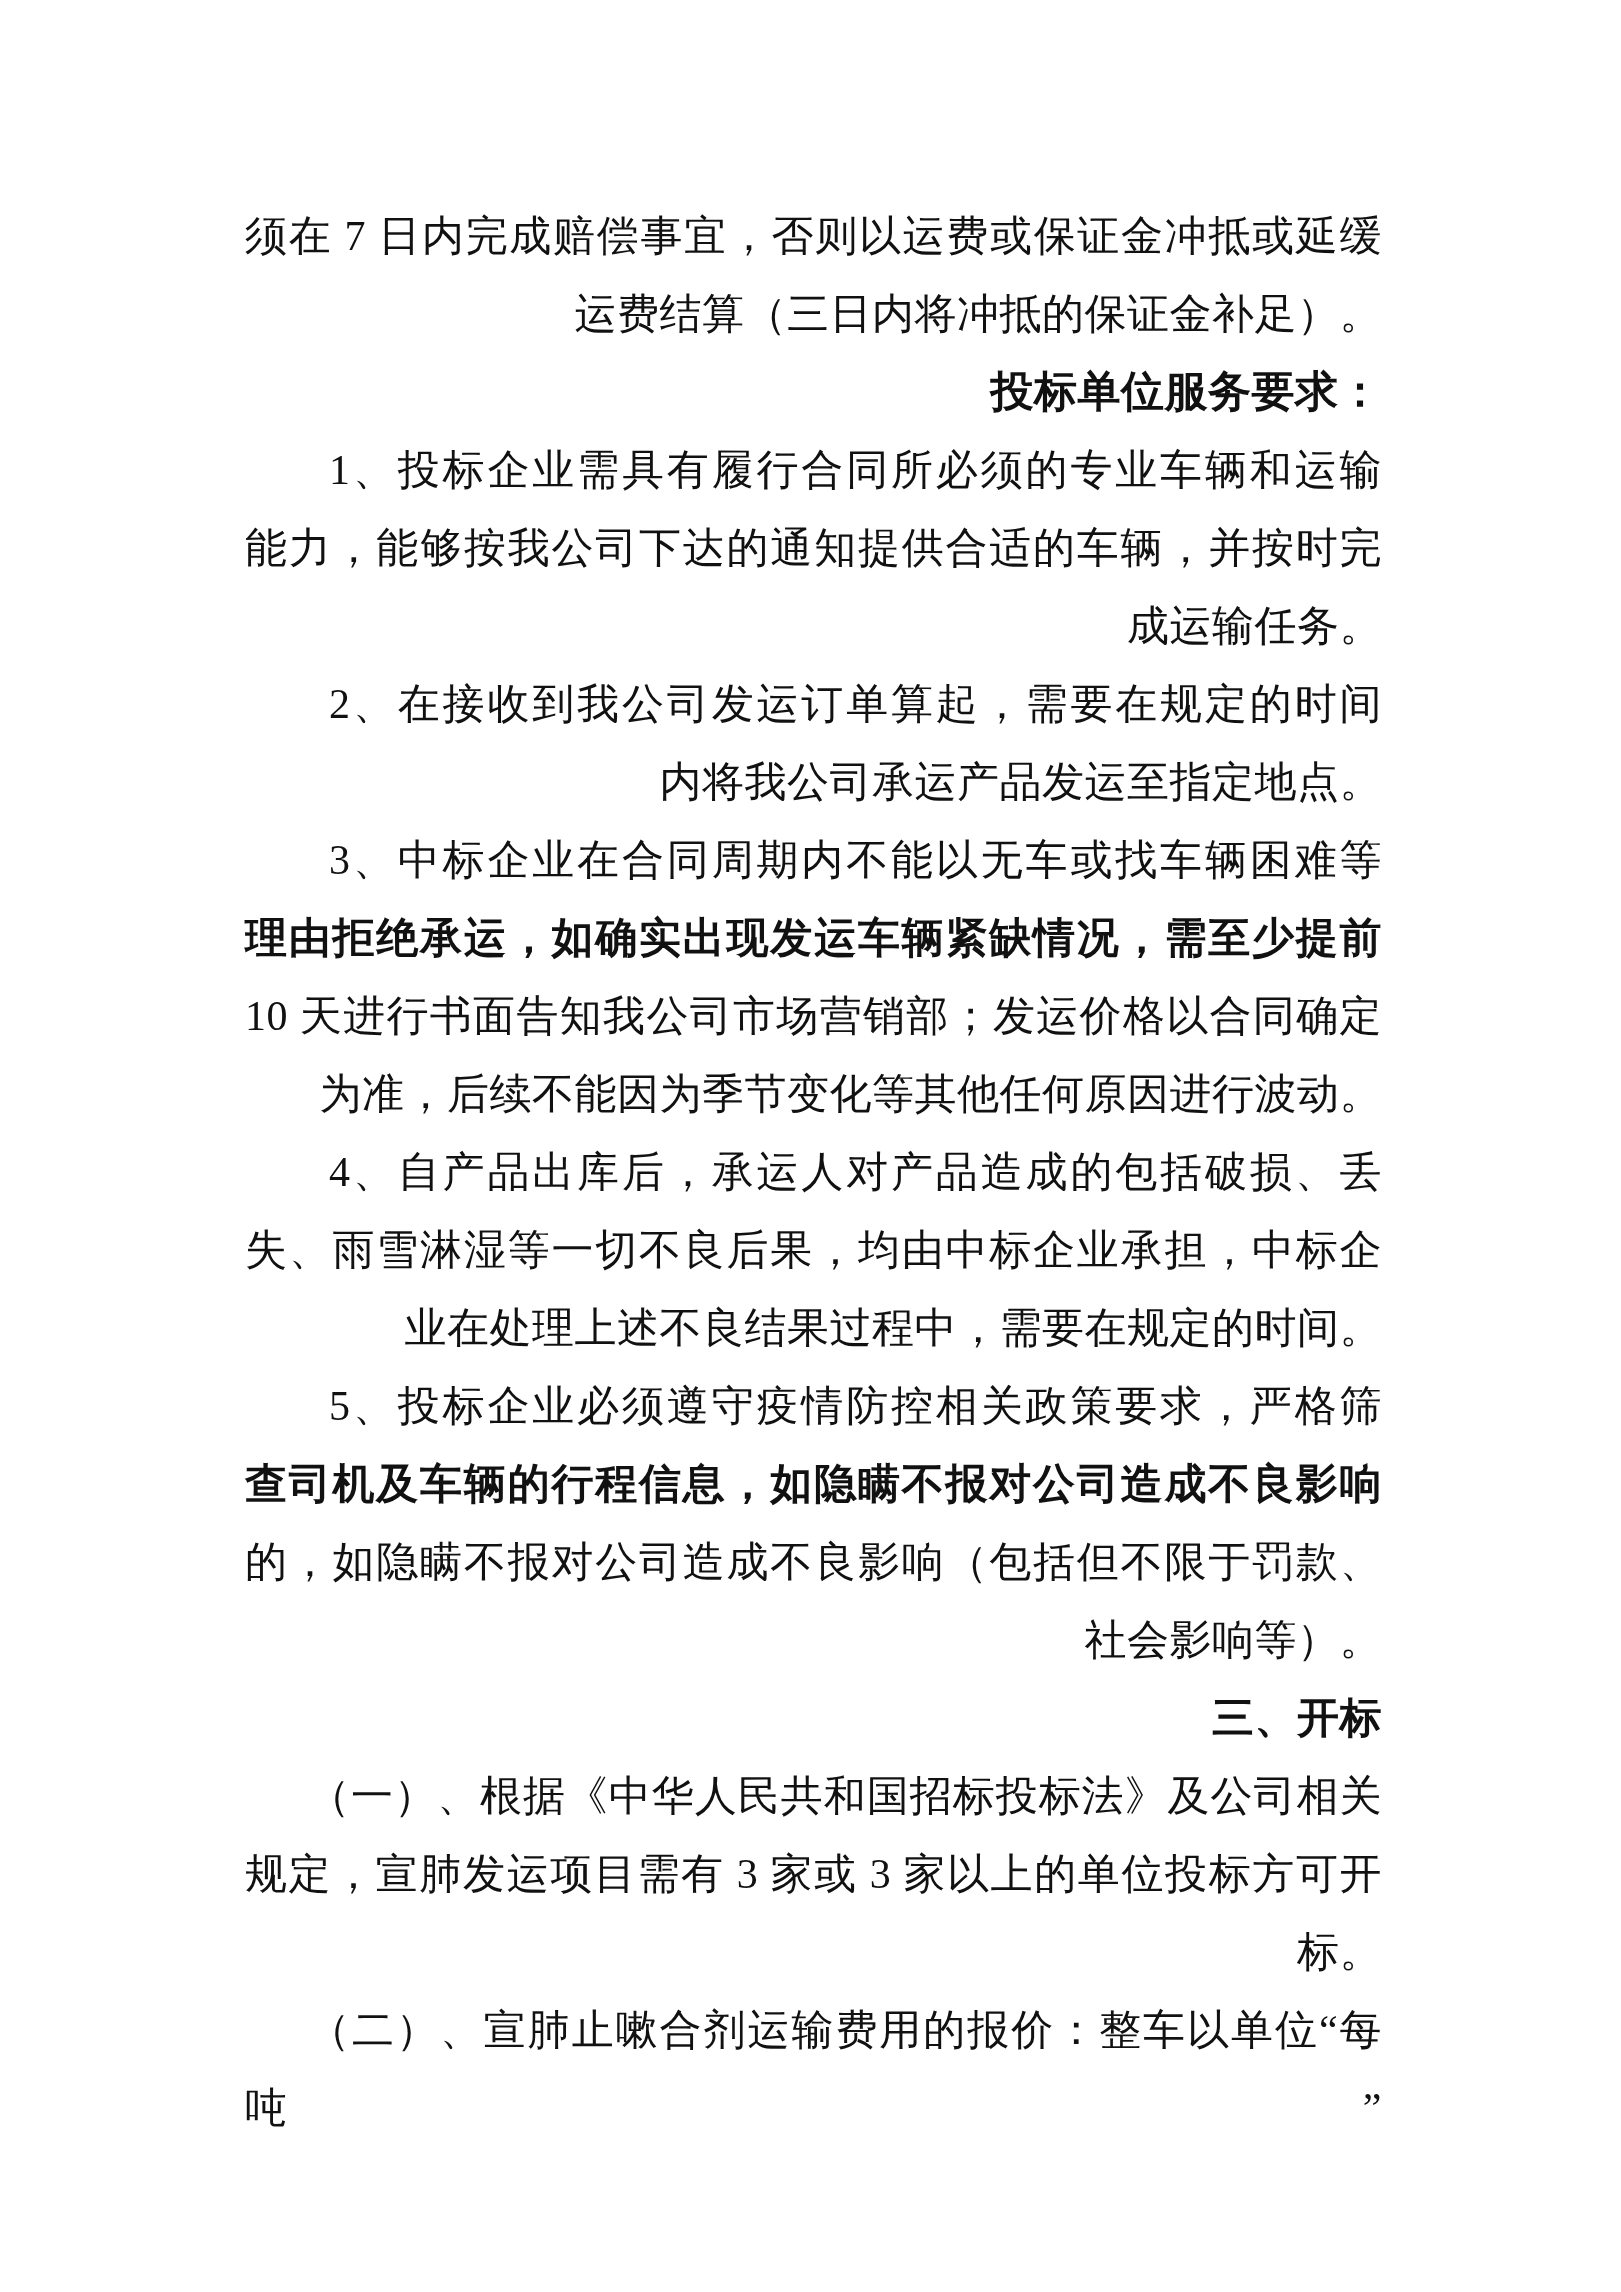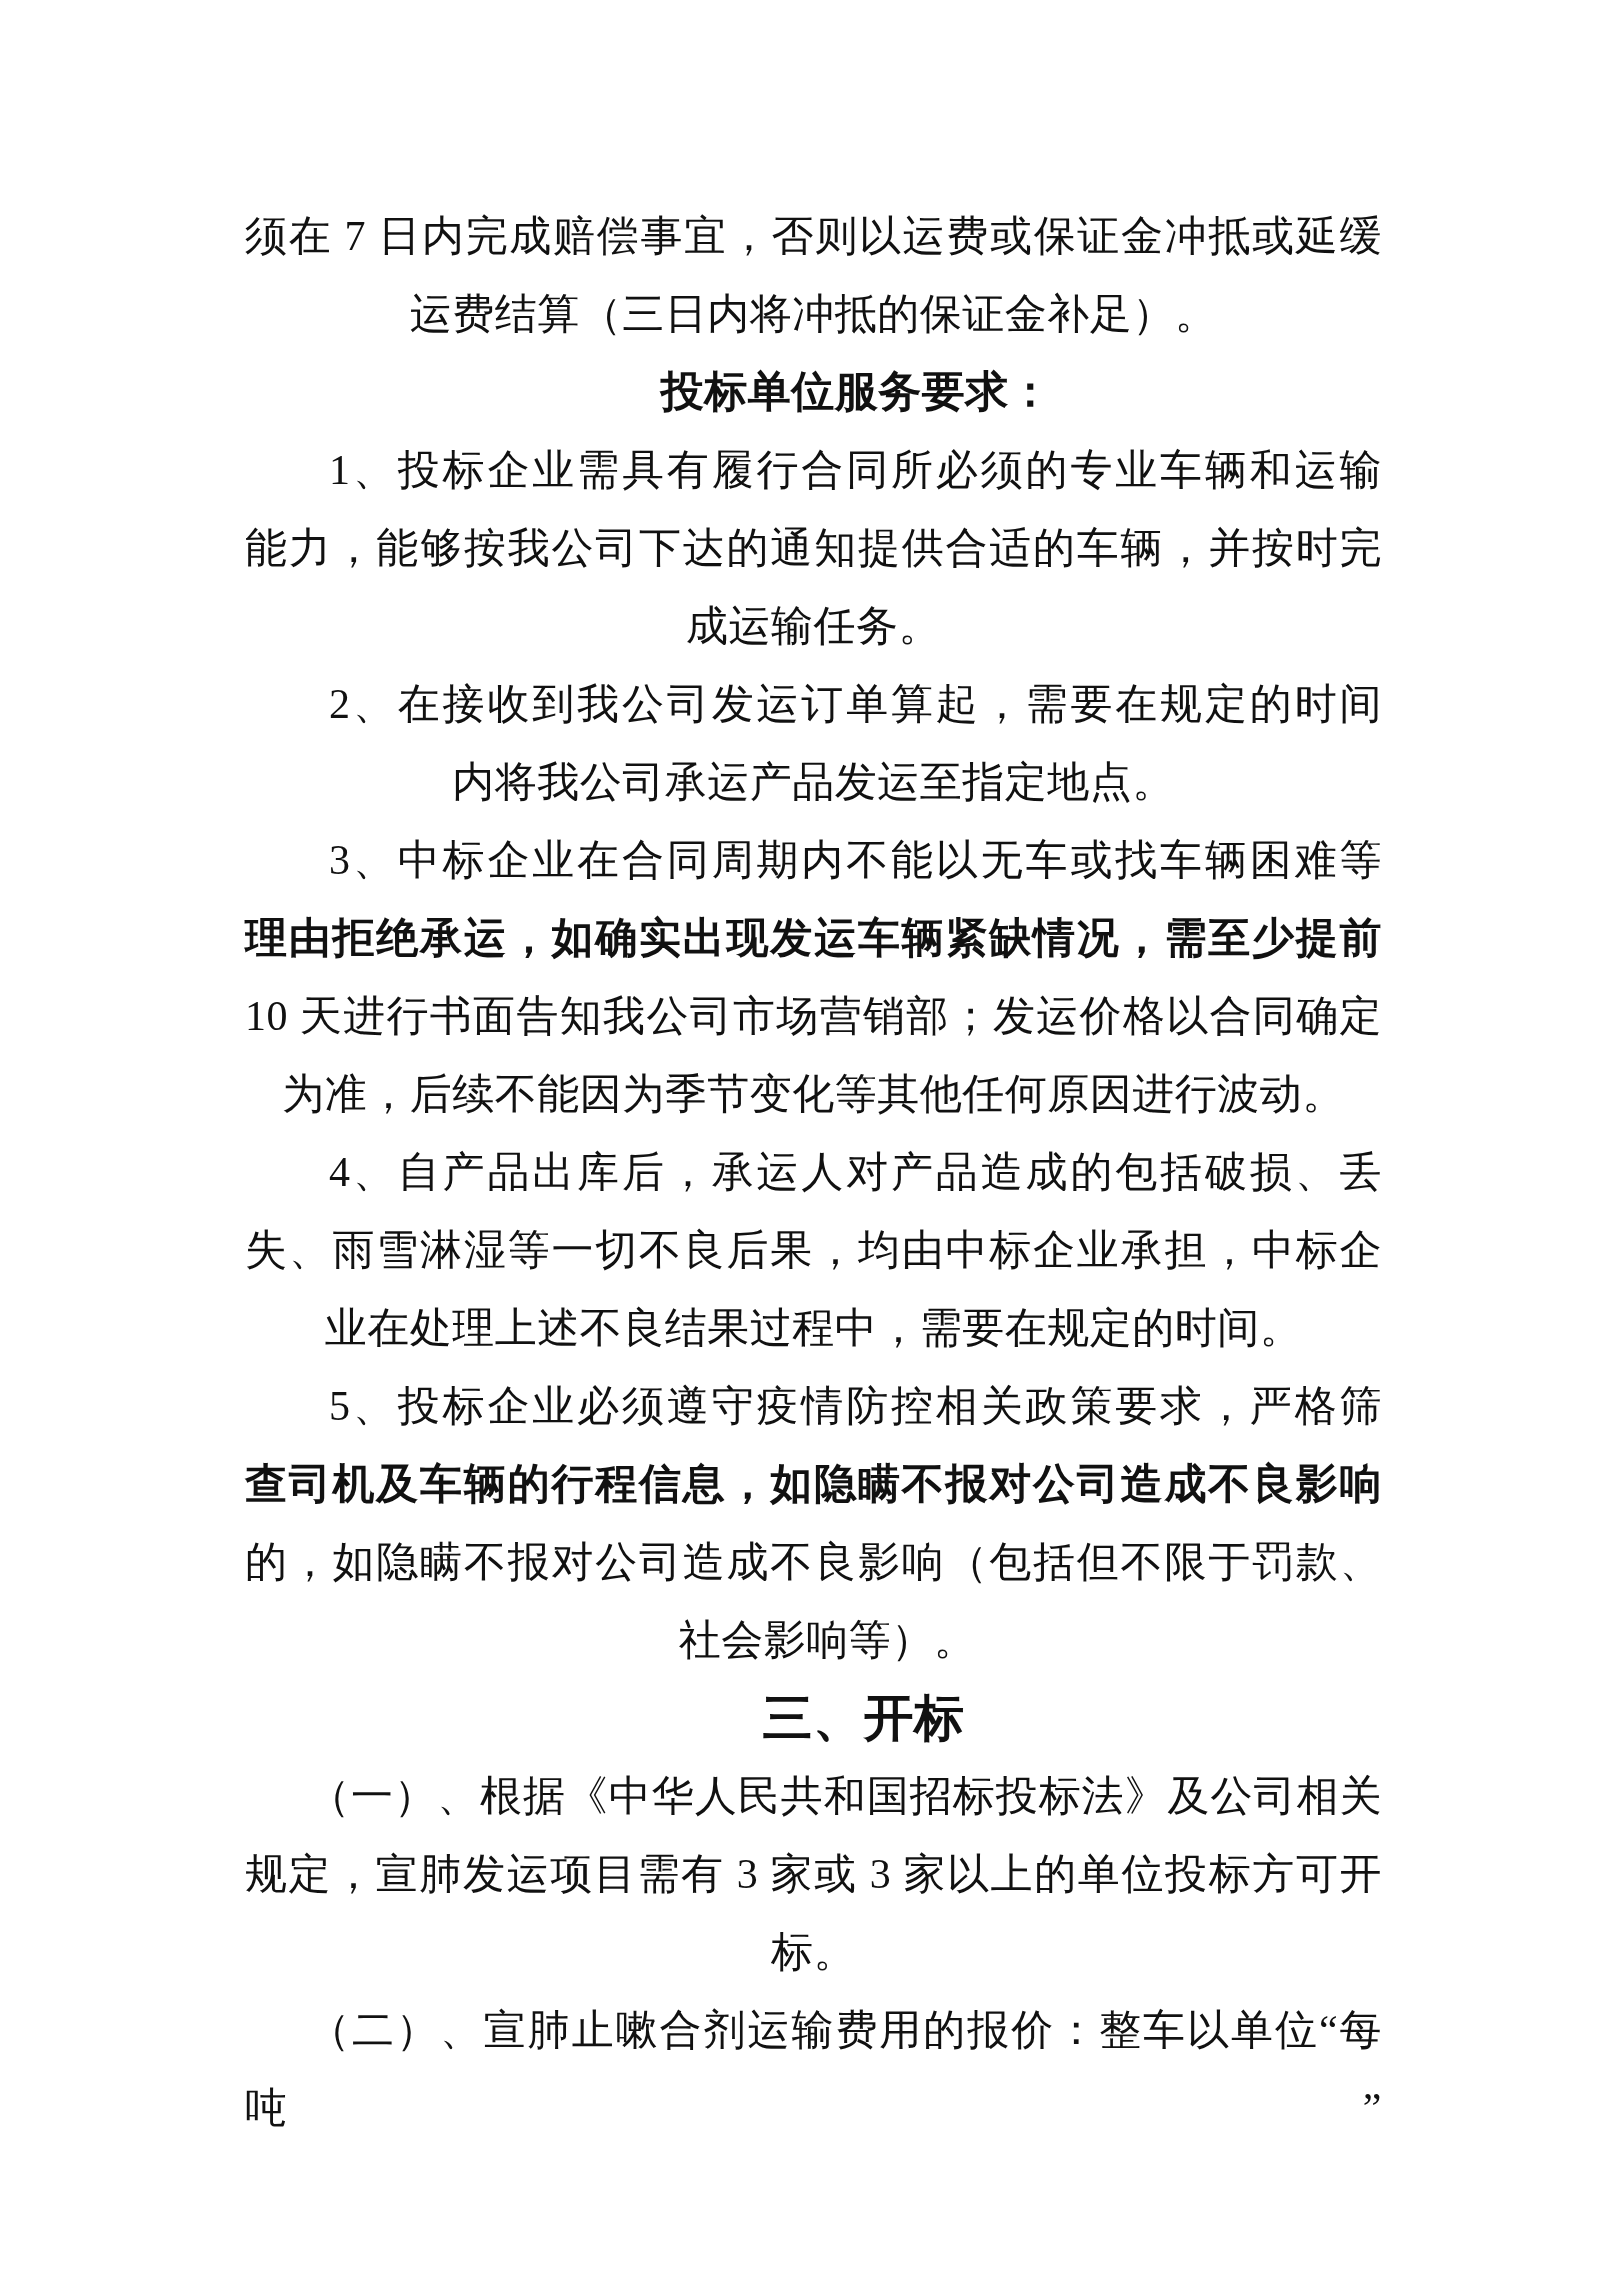--- a/index.html
+++ b/index.html
@@ -20,34 +20,34 @@
     left: 245px;
     top: 197px;
     width: 1137px;
   }
   .line {
     height: 78px;
     line-height: 78px;
     font-size: 42px;
     color: #111111;
     font-family: "Liberation Serif", "DejaVu Serif", serif;
-    text-align: center;
+    text-align: right;
     letter-spacing: 0.5px;
   }
   .line.fill {
     text-align: justify;
     text-align-last: justify;
   }
   .line.heading {
     font-weight: 700;
     font-size: 43px;
   }
   .line.section-heading {
     font-weight: 700;
-    font-size: 50px;
+    font-size: 42px;
     font-family: Liberation Sans, sans-serif;
   }
 </style>
 </head>
 <body>
 
 <div class="page">
   <div class="content" id="doc-body">
       <div class="line fill" style="text-indent: 0em;">须在 7 日内完成赔偿事宜，否则以运费或保证金冲抵或延缓</div>
       <div class="line" style="text-indent: 0em;">运费结算（三日内将冲抵的保证金补足）。</div>

